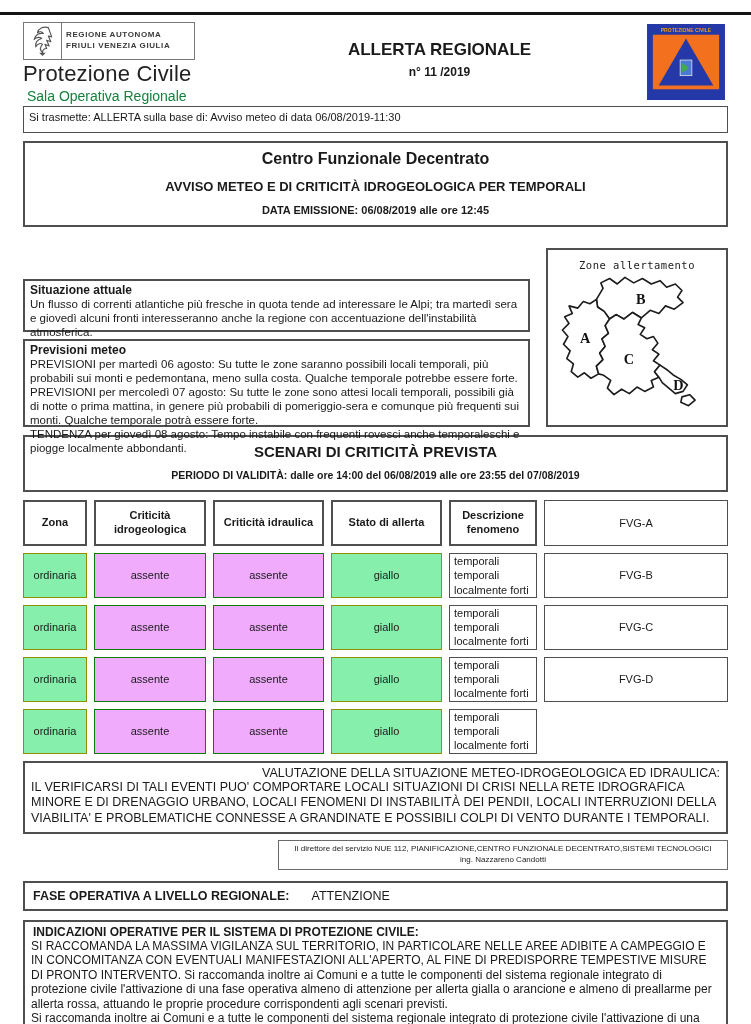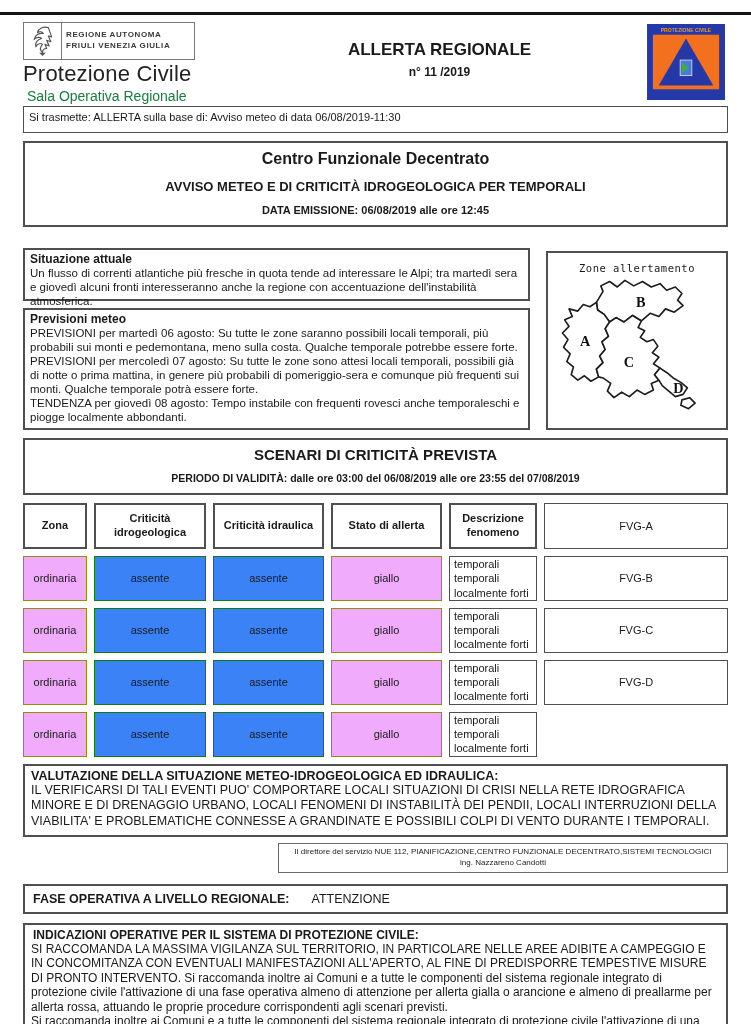--- a/index.html
+++ b/index.html
@@ -31,40 +31,40 @@
   .centro { margin-top:8px; text-align:center; padding:7px 4px 9px 4px; }
   .centro-l1 { font-size:16px; font-weight:bold; }
   .centro-l2 { font-size:13px; font-weight:bold; margin-top:11px; }
   .centro-l3 { font-size:11px; font-weight:600; margin-top:10px; }
 
   .cols { margin-top:21px; display:flex; gap:16px; align-items:flex-end; }
   .col-left { width:507px; }
   .situazione { padding:2px 5px; height:53px; }
   .situazione .t, .previsioni .t { font-size:12px; font-weight:bold; }
   .situazione .b, .previsioni .b { font-size:11.5px; line-height:1.22; }
-  .previsioni { margin-top:7px; padding:2px 5px; height:122px; }
+  .previsioni { margin-top:7px; padding:2px 5px; height:88px; }
   .zone-box { flex:1; text-align:center; }
   .zone-title { font-family:"DejaVu Sans Mono", monospace; font-size:10.5px; letter-spacing:.5px; margin-top:9px; }
   .zone-box svg { margin-top:2px; }
   .map-label { font-family:"Liberation Serif", serif; font-weight:bold; font-size:13px; fill:#111; }
 
   .scenari { margin-top:8px; text-align:center; padding:6px 0 9px 0; }
   .scenari-title { font-size:15px; font-weight:bold; }
   .scenari-validity { font-size:10.5px; font-weight:bold; margin-top:9px; }
 
   .grid { margin-top:8px; display:grid; grid-template-columns:64px 112px 111px 111px 88px 1fr; gap:7px; }
   .cell { border:1.5px solid #4f4f4f; display:flex; align-items:center; justify-content:center;
           font-size:11px; text-align:center; background:#fff; min-height:35px; }
   .hc { border-width:2px; font-weight:bold; line-height:1.25; min-height:46px; padding:2px; }
-  .yellow { background:#f0abfc; border-color:#8f8f00; }
-  .green  { background:#3b82f6; border-color:#0a7d0a; }
+  .yellow { background:#86efac; border-color:#8f8f00; }
+  .green  { background:#f0abfc; border-color:#0a7d0a; }
   .desc { justify-content:flex-start; text-align:left; padding-left:4px; white-space:pre-line; line-height:1.3; }
 
   .valutazione { margin-top:7px; padding:3px 6px 6px 6px; }
-  .valutazione .t { font-size:12.5px; font-weight:bold; }
+  .valutazione .t { font-size:12.5px; font-weight:normal;text-align:right; }
   .valutazione .b { font-size:12.5px; line-height:1.25; }
 
   .firma { width:450px; margin:6px 0 0 auto; border:1px solid #6a6a6a; text-align:center;
            font-size:8px; line-height:1.35; padding:3px 10px; color:#222; }
 
   .fase { margin-top:11px; padding:6px 8px; font-size:12.5px; }
   .fase .lbl { font-weight:bold; }
   .fase .val { margin-left:22px; }
 
   .indicazioni { margin-top:9px; padding:3px 6px 6px 6px; }
@@ -144,21 +144,21 @@
         <text class="map-label" x="23" y="64">A</text>
         <text class="map-label" x="74" y="28">B</text>
         <text class="map-label" x="63" y="83">C</text>
         <text class="map-label" x="108" y="107">D</text>
       </svg>
     </div>
   </div>
 
   <div class="box scenari">
     <div class="scenari-title">SCENARI DI CRITICITÀ PREVISTA</div>
-    <div class="scenari-validity">PERIODO DI VALIDITÀ: dalle ore 03:00 del 06/08/2019 alle ore 23:55 del 07/08/2019</div>
+    <div class="scenari-validity">PERIODO DI VALIDITÀ: dalle ore 14:00 del 06/08/2019 alle ore 23:55 del 07/08/2019</div>
   </div>
 
   <div class="grid">
     <div class="cell hc">Zona</div>
     <div class="cell hc">Criticità idrogeologica</div>
     <div class="cell hc">Criticità idraulica</div>
     <div class="cell hc">Stato di allerta</div>
     <div class="cell hc">Descrizione fenomeno</div>
 
     <div class="cell">FVG-A</div>

